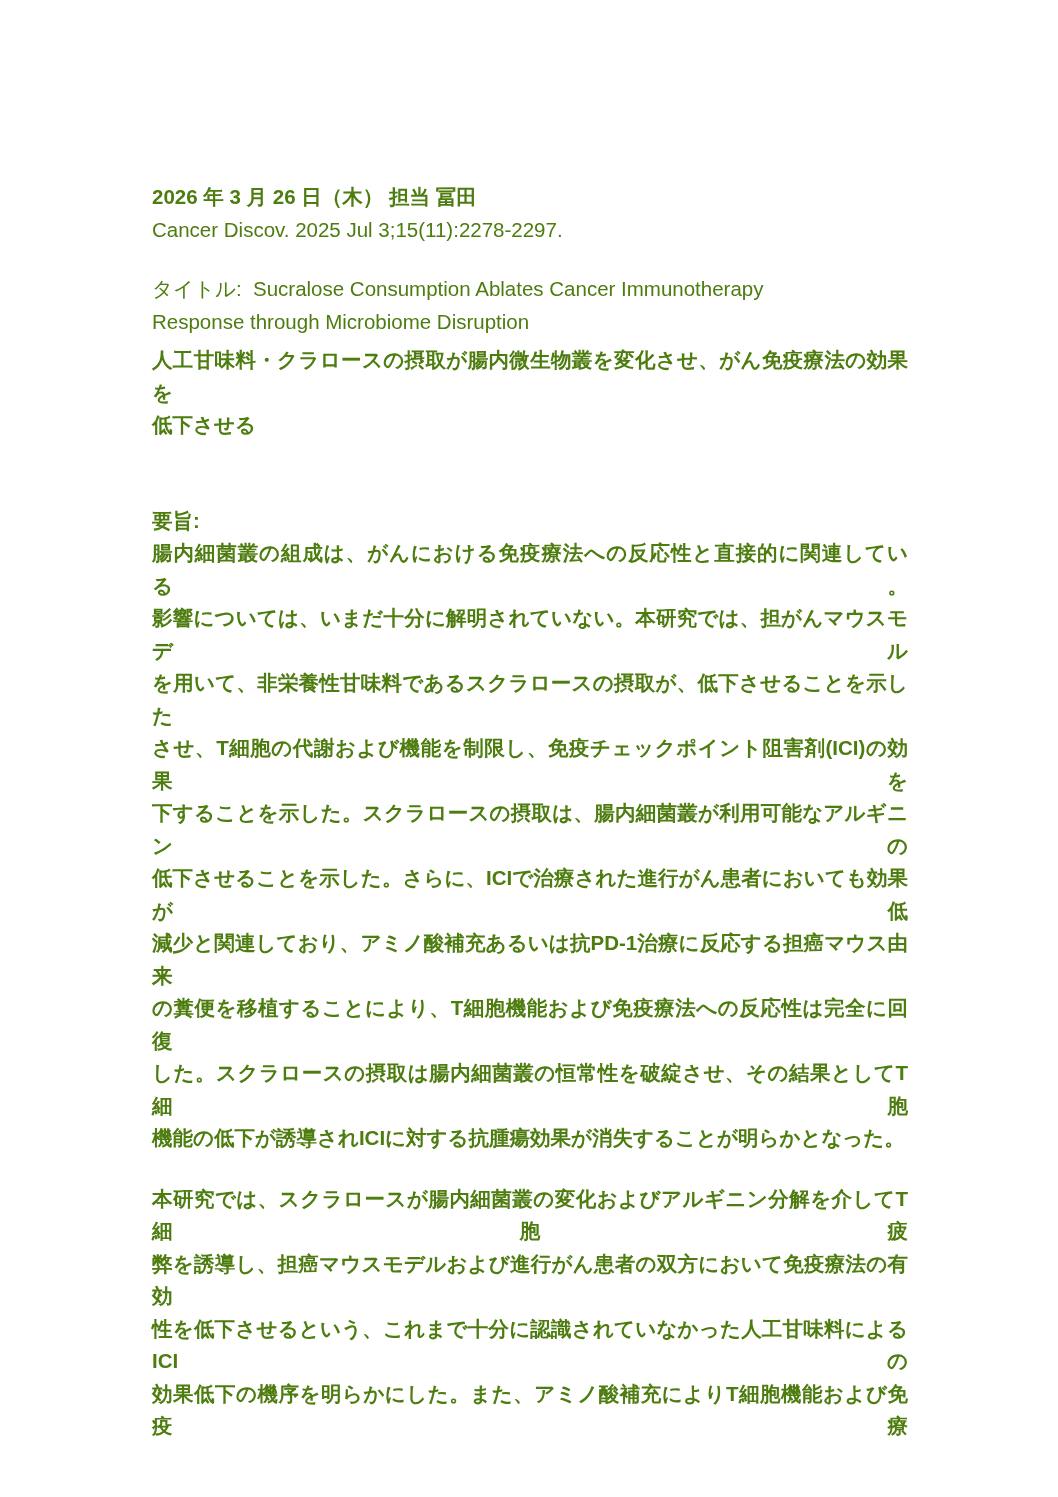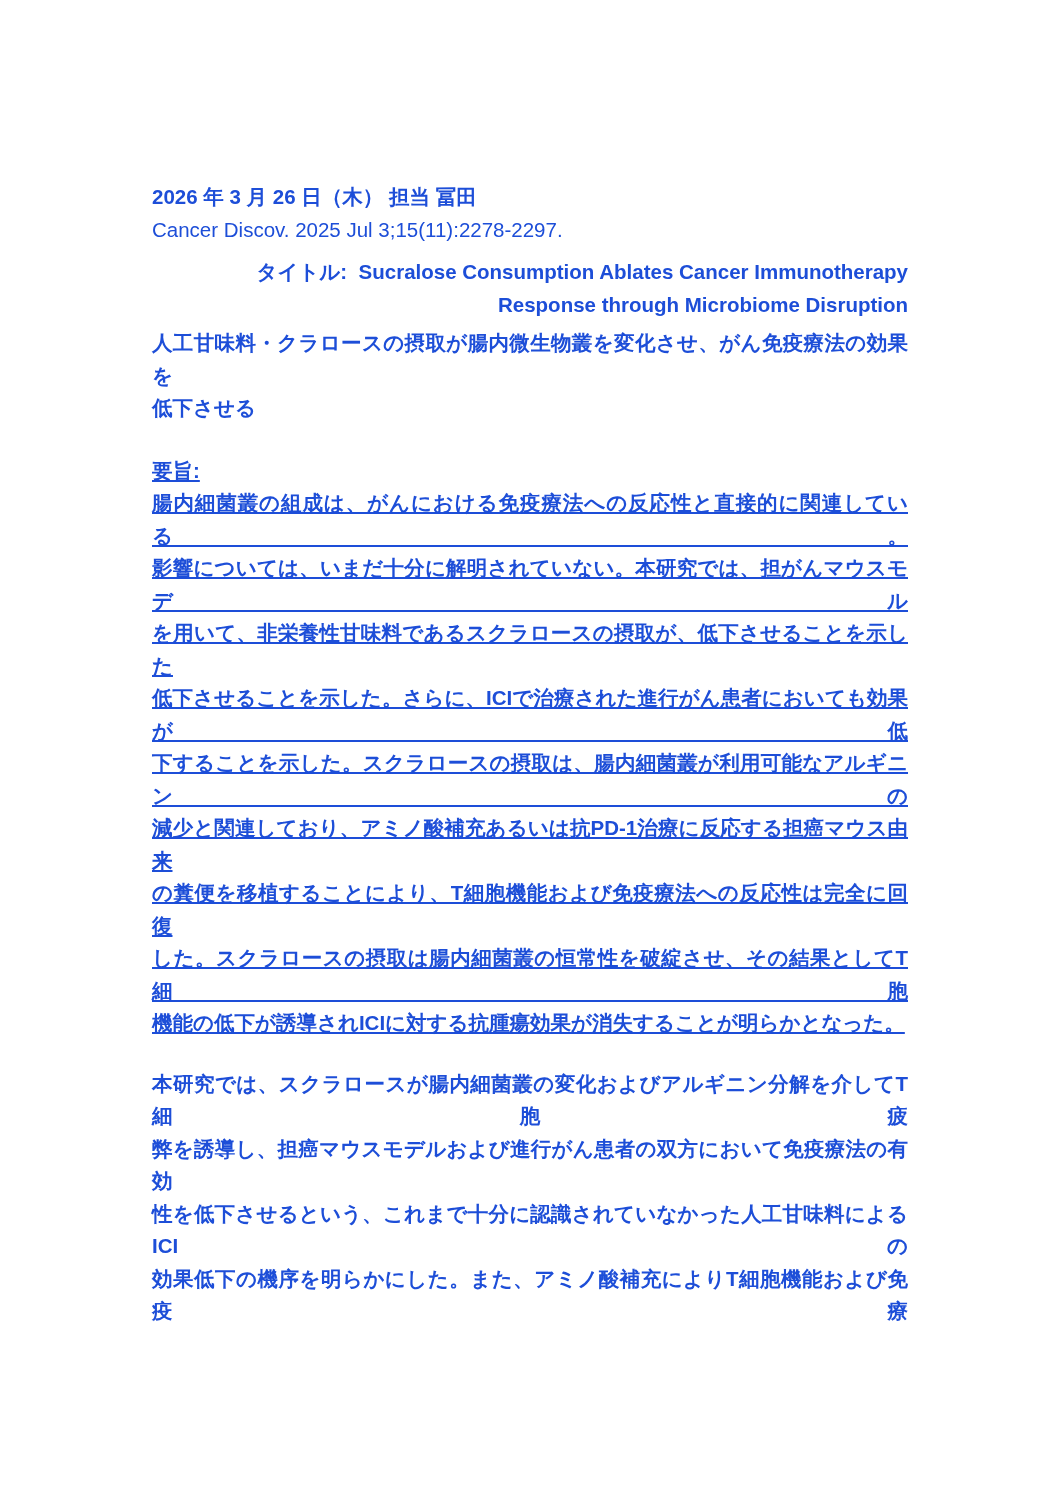--- a/index.html
+++ b/index.html
@@ -7,21 +7,21 @@
     padding: 0;
     background: #ffffff;
   }
   .page {
     position: relative;
     width: 1058px;
     height: 1497px;
     background: #ffffff;
     overflow: hidden;
     font-family: "Liberation Sans", "DejaVu Sans", sans-serif;
-    color: #1d4ed8;
+    color: #4d7c0f;
   }
   .content {
     position: absolute;
     left: 152px;
     top: 181px;
     width: 756px;
     font-size: 20.5px;
     line-height: 32.5px;
   }
   .dline {
@@ -34,31 +34,29 @@
   }
   .date-line {
     font-weight: 600;
     white-space: pre-wrap;
   }
   .citation-line {
     font-weight: 400;
     white-space: pre-wrap;
   }
   .title-block {
-    margin-top: 10px;
-    font-weight: 700;
-    text-align: right;
+    margin-top: 27px;
+    font-weight: 400;
   }
   .jp-title-block {
     margin-top: 6px;
     font-weight: 600;
   }
   .section-abstract {
-    margin-top: 30px;
-    text-decoration: underline;
+    margin-top: 63px;
   }
   .section-significance {
     margin-top: 28px;
   }
   .section-heading {
     font-weight: 700;
   }
   .section-body {
     font-weight: 600;
   }
@@ -82,22 +80,23 @@
         <div class="dline fill">人工甘味料・クラロースの摂取が腸内微生物叢を変化させ、がん免疫療法の効果を</div>
         <div class="dline">低下させる</div>
       </div>
 
     <section class="section-abstract">
       <div class="dline section-heading">要旨:</div>
       <div class="section-body">
           <div class="dline fill">腸内細菌叢の組成は、がんにおける免疫療法への反応性と直接的に関連している。</div>
           <div class="dline fill">影響については、いまだ十分に解明されていない。本研究では、担がんマウスモデル</div>
           <div class="dline fill">を用いて、非栄養性甘味料であるスクラロースの摂取が、低下させることを示した</div>
+          <div class="dline fill">させ、T細胞の代謝および機能を制限し、免疫チェックポイント阻害剤(ICI)の効果を</div>
+          <div class="dline fill">下することを示した。スクラロースの摂取は、腸内細菌叢が利用可能なアルギニンの</div>
           <div class="dline fill">低下させることを示した。さらに、ICIで治療された進行がん患者においても効果が低</div>
-          <div class="dline fill">下することを示した。スクラロースの摂取は、腸内細菌叢が利用可能なアルギニンの</div>
           <div class="dline fill">減少と関連しており、アミノ酸補充あるいは抗PD-1治療に反応する担癌マウス由来</div>
           <div class="dline fill">の糞便を移植することにより、T細胞機能および免疫療法への反応性は完全に回復</div>
           <div class="dline fill">した。スクラロースの摂取は腸内細菌叢の恒常性を破綻させ、その結果としてT細胞</div>
           <div class="dline">機能の低下が誘導されICIに対する抗腫瘍効果が消失することが明らかとなった。</div>
         </div>
     </section>
 
     <section class="section-significance">
       <div class="section-body">
           <div class="dline fill">本研究では、スクラロースが腸内細菌叢の変化およびアルギニン分解を介してT細胞疲</div>

